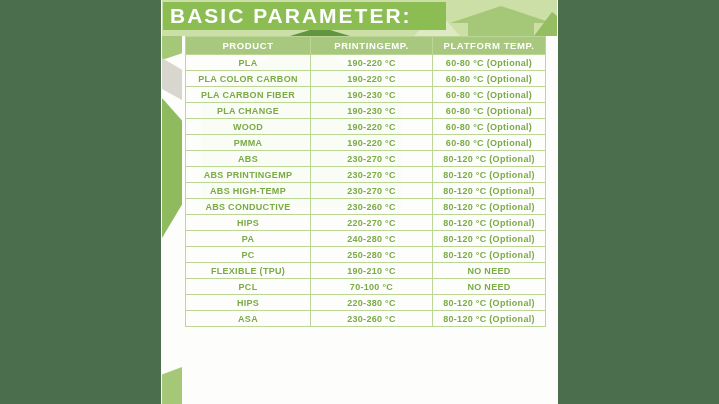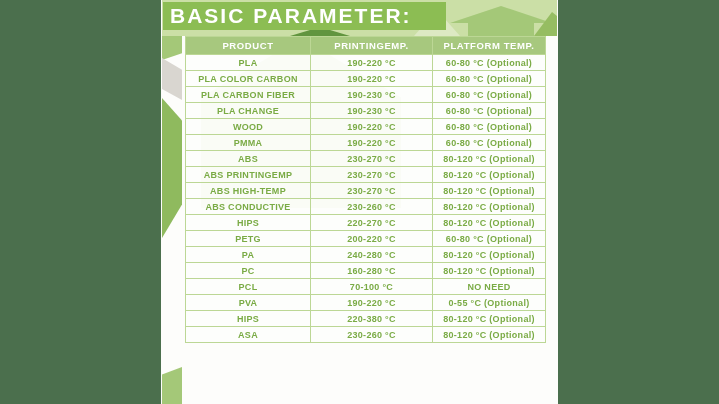--- a/index.html
+++ b/index.html
@@ -139,43 +139,38 @@
             <td>ABS CONDUCTIVE</td>
             <td>230-260 °C</td>
             <td>80-120 °C (Optional)</td>
           </tr>
           <tr>
             <td>HIPS</td>
             <td>220-270 °C</td>
             <td>80-120 °C (Optional)</td>
           </tr>
           <tr>
-            <td>PETG</td>
-            <td>200-220 °C</td>
-            <td>60-80 °C (Optional)</td>
-          </tr>
-          <tr>
             <td>PA</td>
             <td>240-280 °C</td>
             <td>80-120 °C (Optional)</td>
           </tr>
           <tr>
             <td>PC</td>
-            <td>160-280 °C</td>
+            <td>250-280 °C</td>
             <td>80-120 °C (Optional)</td>
+          </tr>
+          <tr>
+            <td>FLEXIBLE (TPU)</td>
+            <td>190-210 °C</td>
+            <td>NO NEED</td>
           </tr>
           <tr>
             <td>PCL</td>
             <td>70-100 °C</td>
             <td>NO NEED</td>
-          </tr>
-          <tr>
-            <td>PVA</td>
-            <td>190-220 °C</td>
-            <td>0-55 °C (Optional)</td>
           </tr>
           <tr>
             <td>HIPS</td>
             <td>220-380 °C</td>
             <td>80-120 °C (Optional)</td>
           </tr>
           <tr>
             <td>ASA</td>
             <td>230-260 °C</td>
             <td>80-120 °C (Optional)</td>

